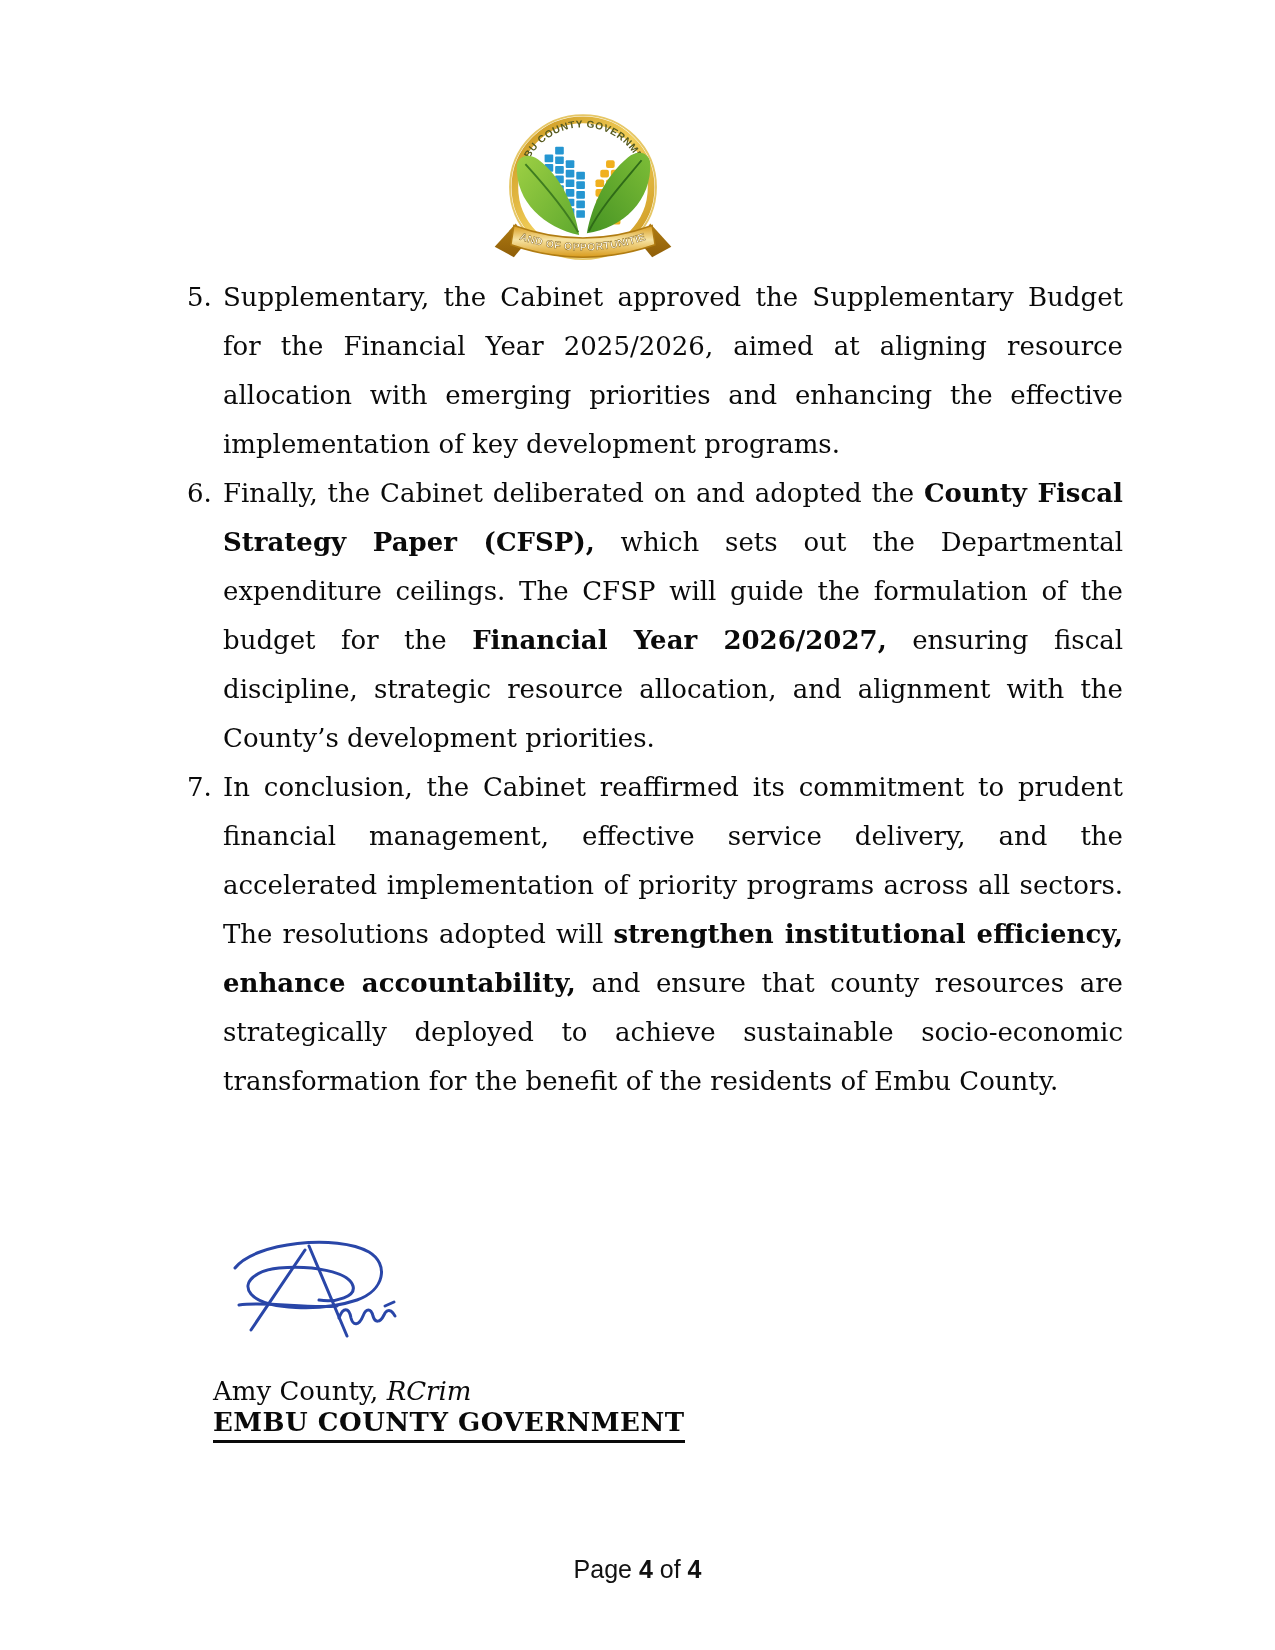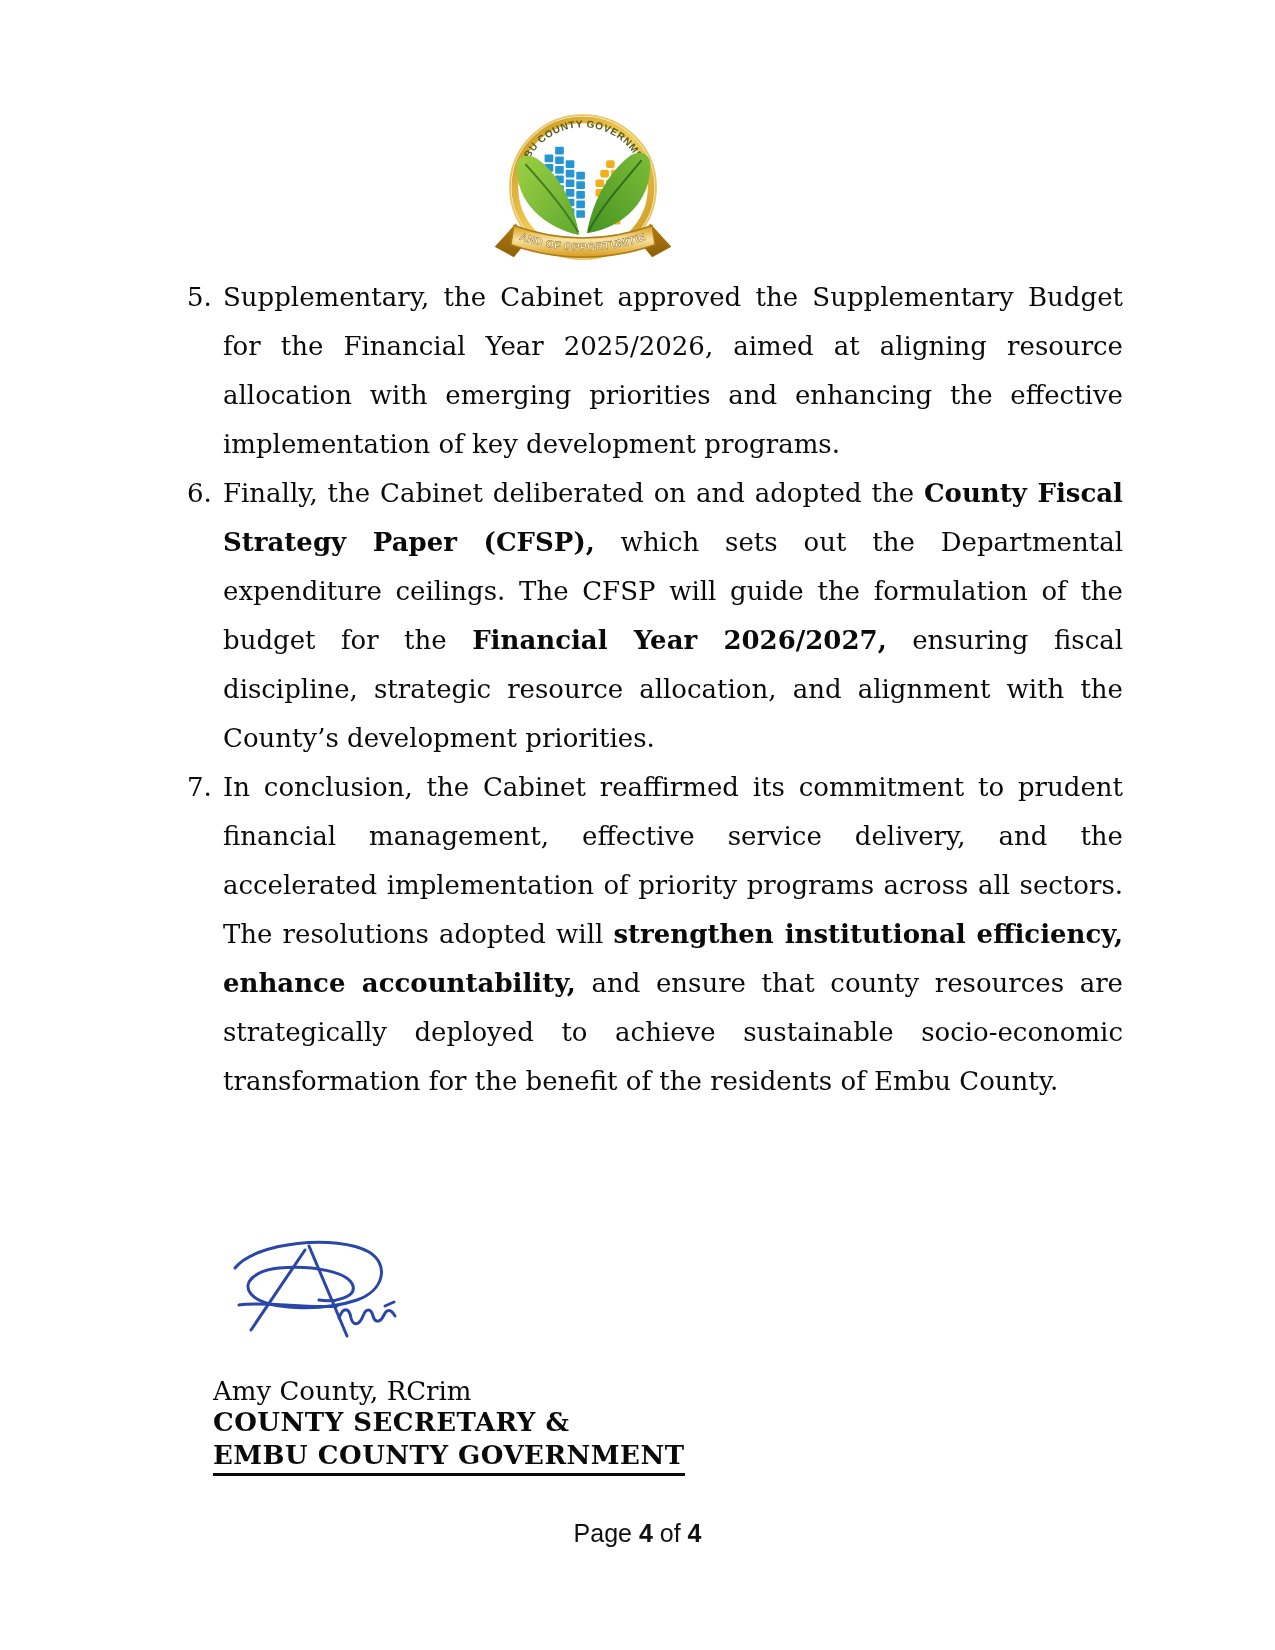--- a/index.html
+++ b/index.html
@@ -28,21 +28,21 @@
   
   .sig-block{position:absolute;left:213px;top:1232px;width:560px;}
   .sig-image{display:block;margin-left:4px;}
   .sig-name{font-size:26px;line-height:30px;margin-top:26px;}
   .sig-title{font-size:26px;line-height:33px;font-weight:bold;letter-spacing:.5px;}
   .sig-title-underlined span{
     display:inline-block;border-bottom:3px solid #0a0a0a;padding-bottom:1px;
   }
   
   .footer{
-    position:absolute;left:0;top:1518px;width:1275px;
+    position:absolute;left:0;top:1554px;width:1275px;
     text-align:center;
     font-family:"Liberation Sans", sans-serif;
     font-size:25px;line-height:30px;color:#111;
   }
 </style>
 </head>
 <body>
 
 <div class="page">
 
@@ -171,22 +171,21 @@
     <svg class="sig-image" width="190" height="118" viewBox="0 0 190 118">
       <g fill="none" stroke="#2946a8" stroke-width="3" stroke-linecap="round" stroke-linejoin="round">
         <path d="M 18,36 C 38,10 120,2 152,20 C 172,32 168,58 140,68 C 104,80 48,78 34,62 C 24,50 40,38 62,36 C 96,33 132,40 136,54 C 139,64 120,71 102,68"></path>
         <path d="M 88,18 L 34,98"></path>
         <path d="M 92,14 L 130,104"></path>
         <path d="M 22,73 C 50,69 90,77 120,74"></path>
         <path d="M 122,86 c 4,-11 10,-11 12,0 c 2,8 8,8 12,-2 c 3,-8 8,-8 10,0 c 2,7 7,7 11,-1 c 2,-5 6,-6 9,-2 l 2,3"></path>
         <path d="M 168,74 l 9,-4"></path>
       </g>
     </svg>
-    <div class="sig-name"><span>Amy County, </span><span style="">RCrim</span></div>
-    <div class="sig-title">COUNTY SECRETARY &amp;</div>
+    <div class="sig-name"><span>Amy County, </span><span style="font-style: italic;">RCrim</span></div>
     <div class="sig-title sig-title-underlined">
       <span>EMBU COUNTY GOVERNMENT</span>
     </div>
   </div>
 
   <div class="footer">
     <span><span>Page </span><span style="font-weight: bold;">4</span><span> of </span><span style="font-weight: bold;">4</span></span>
   </div>
 
 </div>

